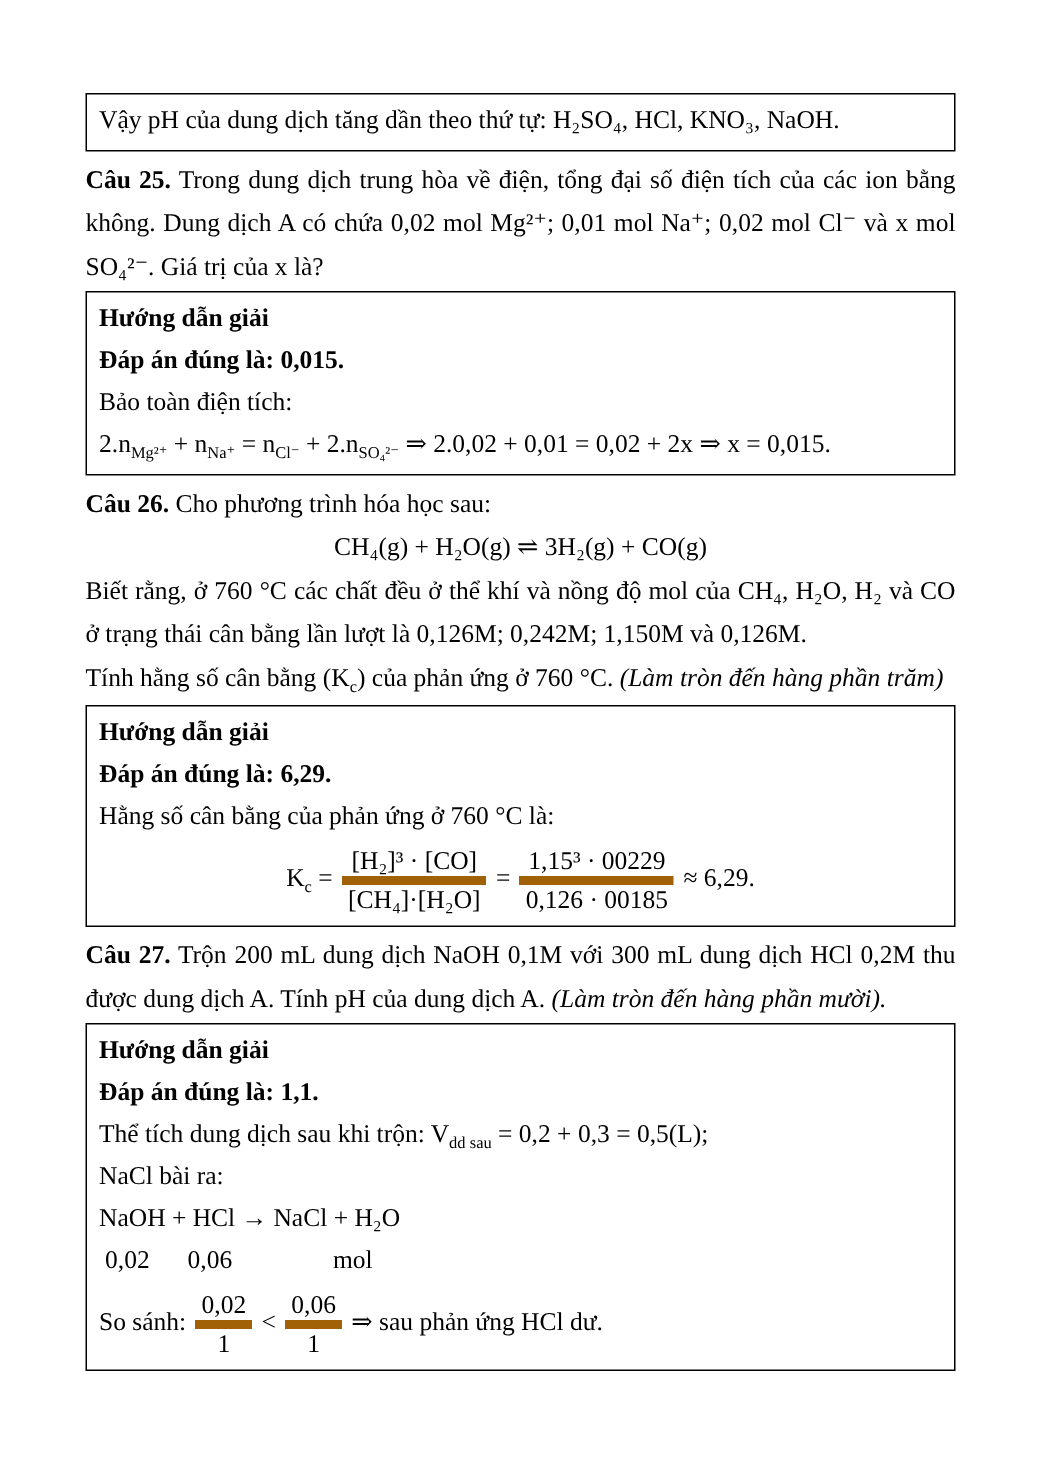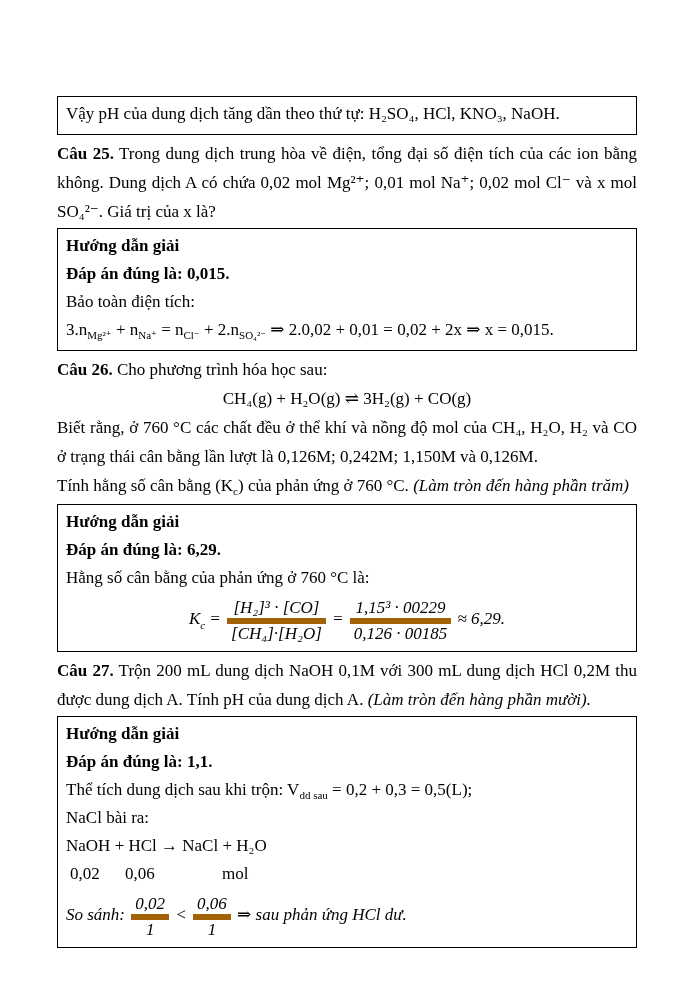--- a/index.html
+++ b/index.html
@@ -3,55 +3,55 @@
 <meta charset="utf-8">
 <style>
   html,body{margin:0;padding:0;background:#fff;}
   .page{
     width:694px;height:982px;box-sizing:border-box;
     padding:62px 57px 0 57px;
     background:#fff;color:#000;
     font-family:"Liberation Serif","DejaVu Serif",serif;
     font-size:17px;position:relative;overflow:hidden;
   }
-  .content{width:580px;margin-top:34px;}
+  .content{width:580px;}
   p{margin:0;text-align:justify;line-height:29px;}
   .box{border:1.5px solid #000;padding:3px 8px 6px 8px;box-sizing:border-box;}
   .box p{line-height:28px;}
   b{font-weight:bold;}
   i{font-style:italic;}
   sub{font-size:11px;line-height:0;}
   .gap2{margin-top:2px;}
   .gap4{margin-top:4px;}
   .center{text-align:center;}
   .frac{display:inline-block;vertical-align:middle;text-align:center;line-height:1.15;margin:0 2px;}
   .frac .num{display:block;border-bottom:6px solid #a16207;padding:0 4px;}
   .frac .den{display:block;padding:0 4px;}
-  .eq-line{line-height:normal;margin:6px 0 2px 0;font-style:italic;}
+  .eq-line{line-height:normal;margin:6px 0 2px 0;}
   .amt-row{line-height:26px;}
   .amt0{display:inline-block;width:55px;margin-left:4px;}
   .amt1{display:inline-block;width:97px;}
 </style>
 </head>
 <body>
 
 <div class="page">
   <div class="content">
 
     <div class="box">
       <p>Vậy pH của dung dịch tăng dần theo thứ tự: H₂SO₄, HCl, KNO₃, NaOH.</p>
     </div>
 
     <p class="gap4"><b>Câu 25.</b><span> Trong dung dịch trung hòa về điện, tổng đại số điện tích của các ion bằng không. Dung dịch A có chứa 0,02 mol Mg²⁺; 0,01 mol Na⁺; 0,02 mol Cl⁻ và x mol SO₄²⁻. Giá trị của x là?</span></p>
 
     <div class="box gap2">
       <p><b>Hướng dẫn giải</b></p>
       <p><b>Đáp án đúng là: 0,015.</b></p>
       <p>Bảo toàn điện tích:</p>
-      <p><span>3.n</span><sub>Mg²⁺</sub><span> + n</span><sub>Na⁺</sub><span> = n</span><sub>Cl⁻</sub><span> + 2.n</span><sub>SO₄²⁻</sub><span> ⇒ 2.0,02 + 0,01 = 0,02 + 2x ⇒ x = 0,015.</span></p>
+      <p><span>2.n</span><sub>Mg²⁺</sub><span> + n</span><sub>Na⁺</sub><span> = n</span><sub>Cl⁻</sub><span> + 2.n</span><sub>SO₄²⁻</sub><span> ⇒ 2.0,02 + 0,01 = 0,02 + 2x ⇒ x = 0,015.</span></p>
     </div>
 
     <p class="gap4"><b>Câu 26.</b><span> Cho phương trình hóa học sau:</span></p>
     <p class="center">CH₄(g) + H₂O(g) ⇌ 3H₂(g) + CO(g)</p>
     <p>Biết rằng, ở 760 °C các chất đều ở thể khí và nồng độ mol của CH₄, H₂O, H₂ và CO ở trạng thái cân bằng lần lượt là 0,126M; 0,242M; 1,150M và 0,126M.</p>
     <p><span>Tính hằng số cân bằng (K</span><sub>c</sub><span>) của phản ứng ở 760 °C. </span><i>(Làm tròn đến hàng phần trăm)</i></p>
 
     <div class="box gap4">
       <p><b>Hướng dẫn giải</b></p>
       <p><b>Đáp án đúng là: 6,29.</b></p>

